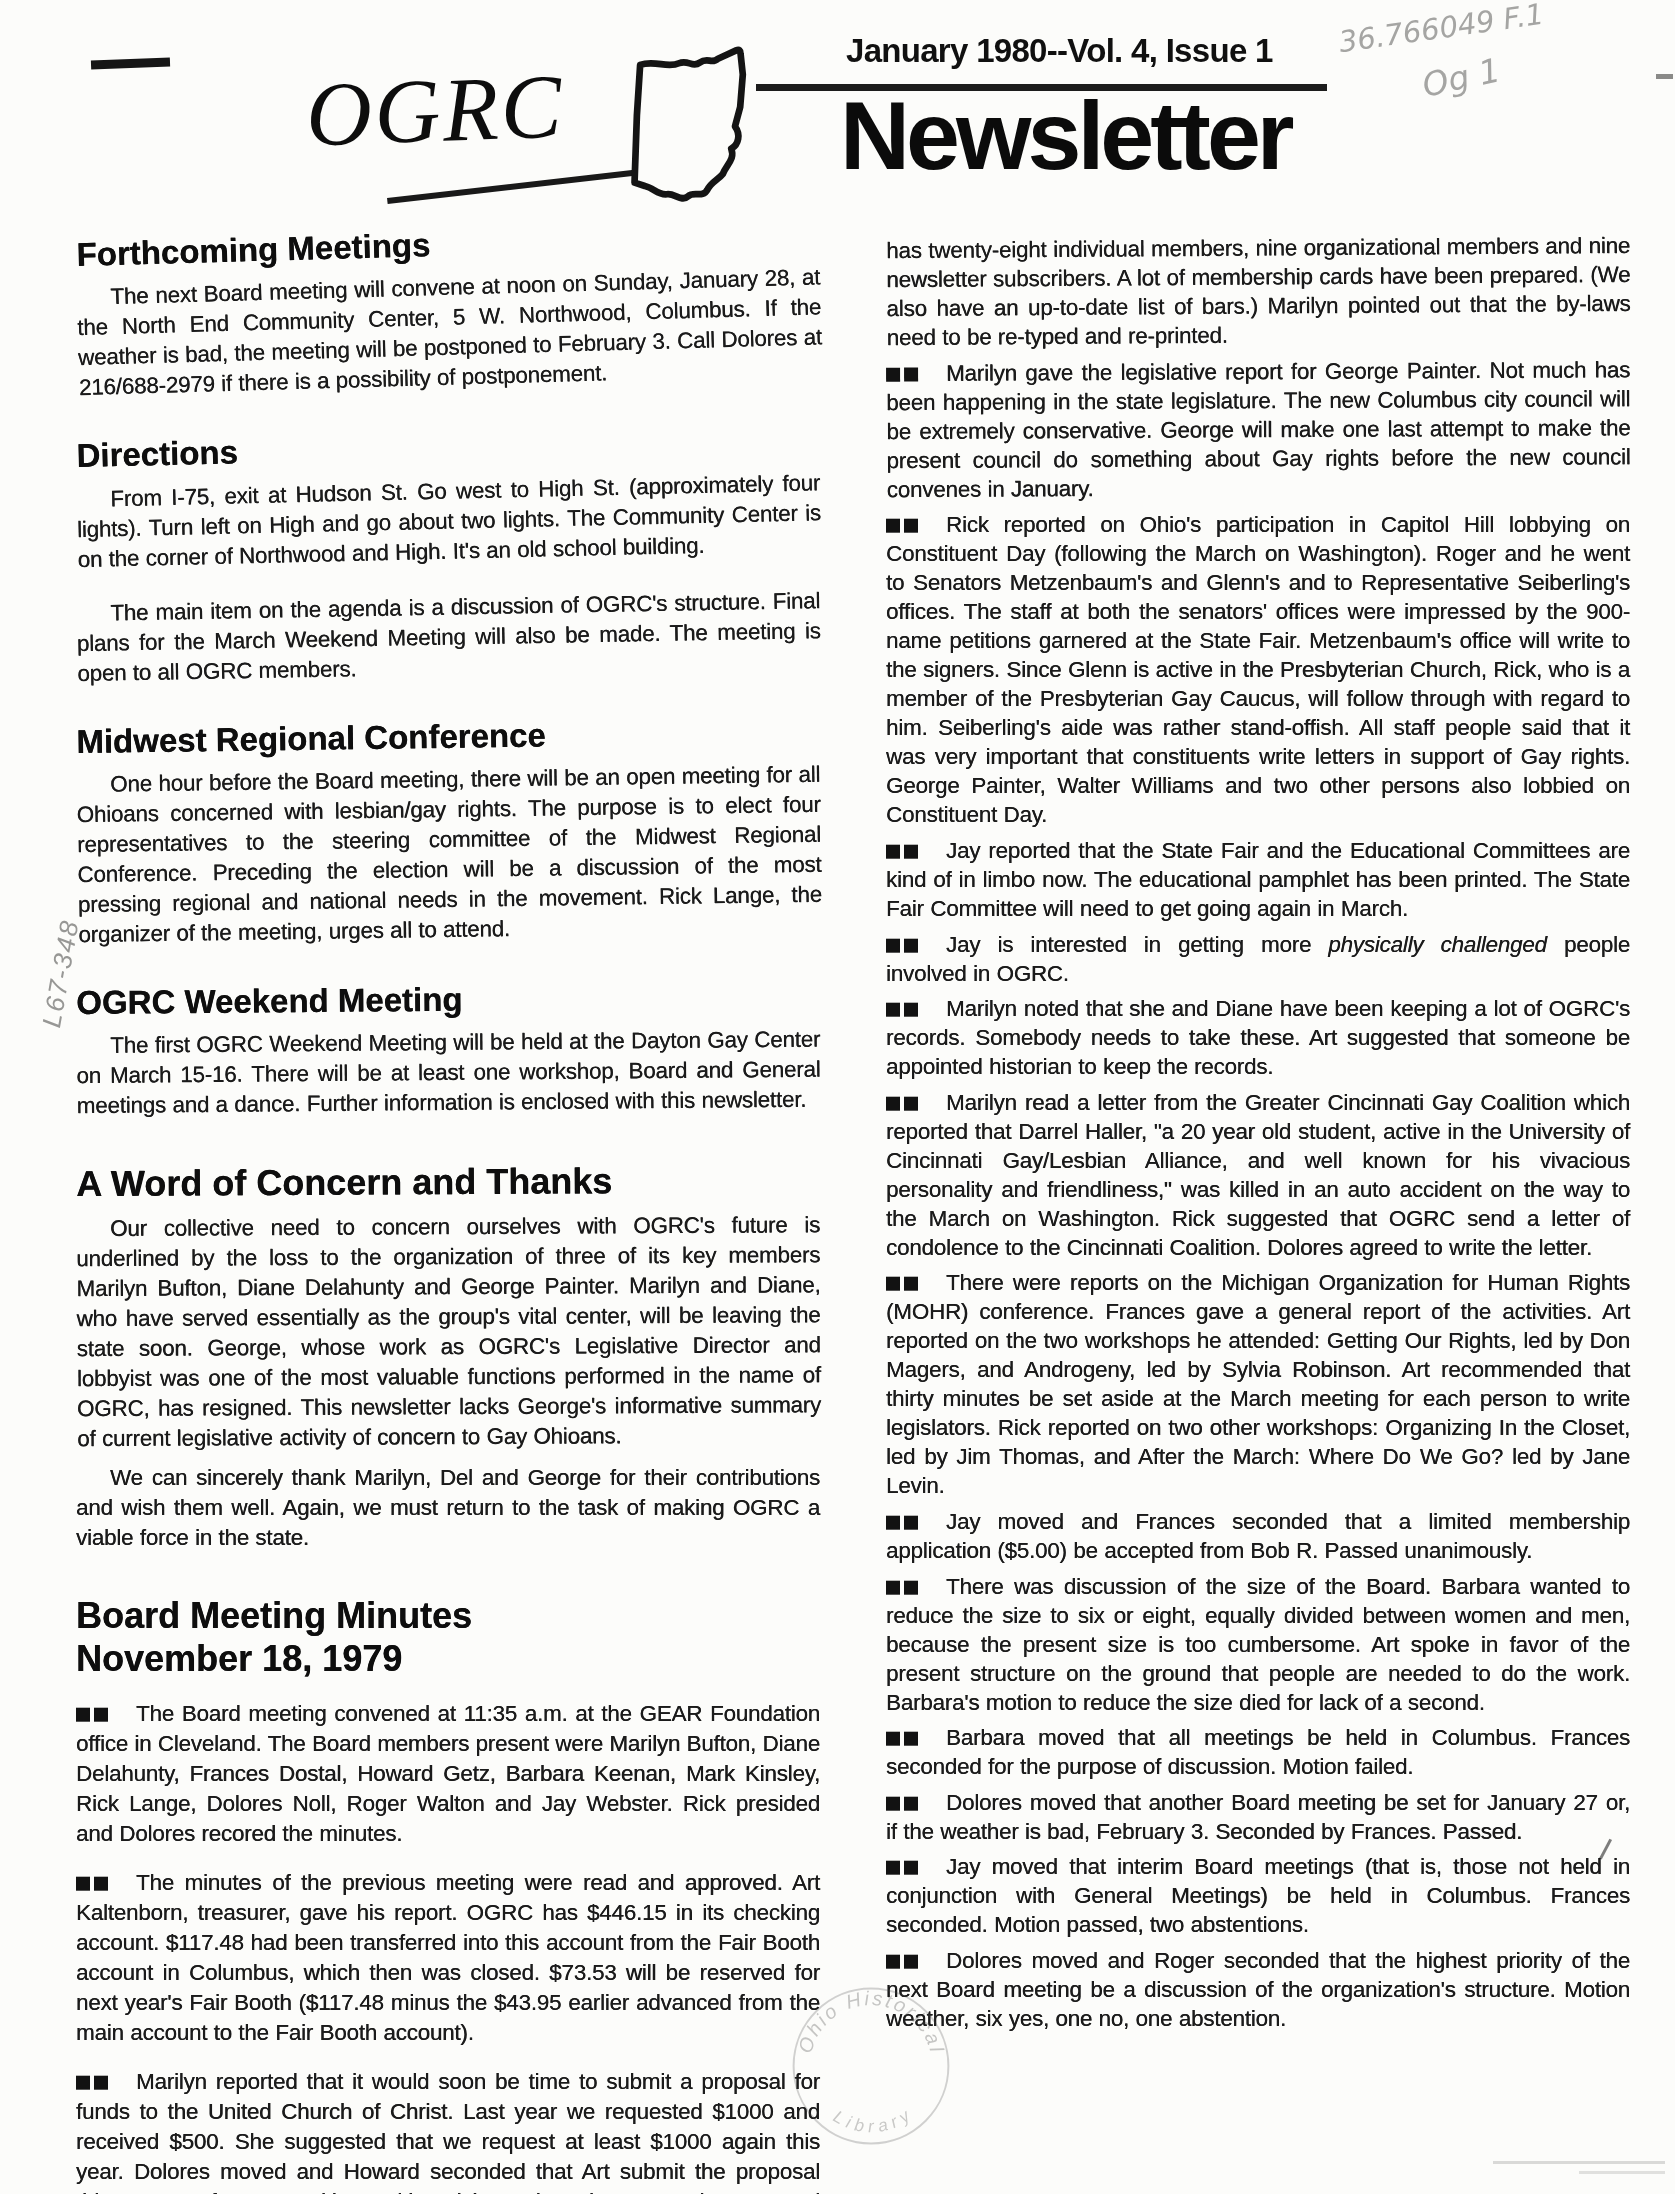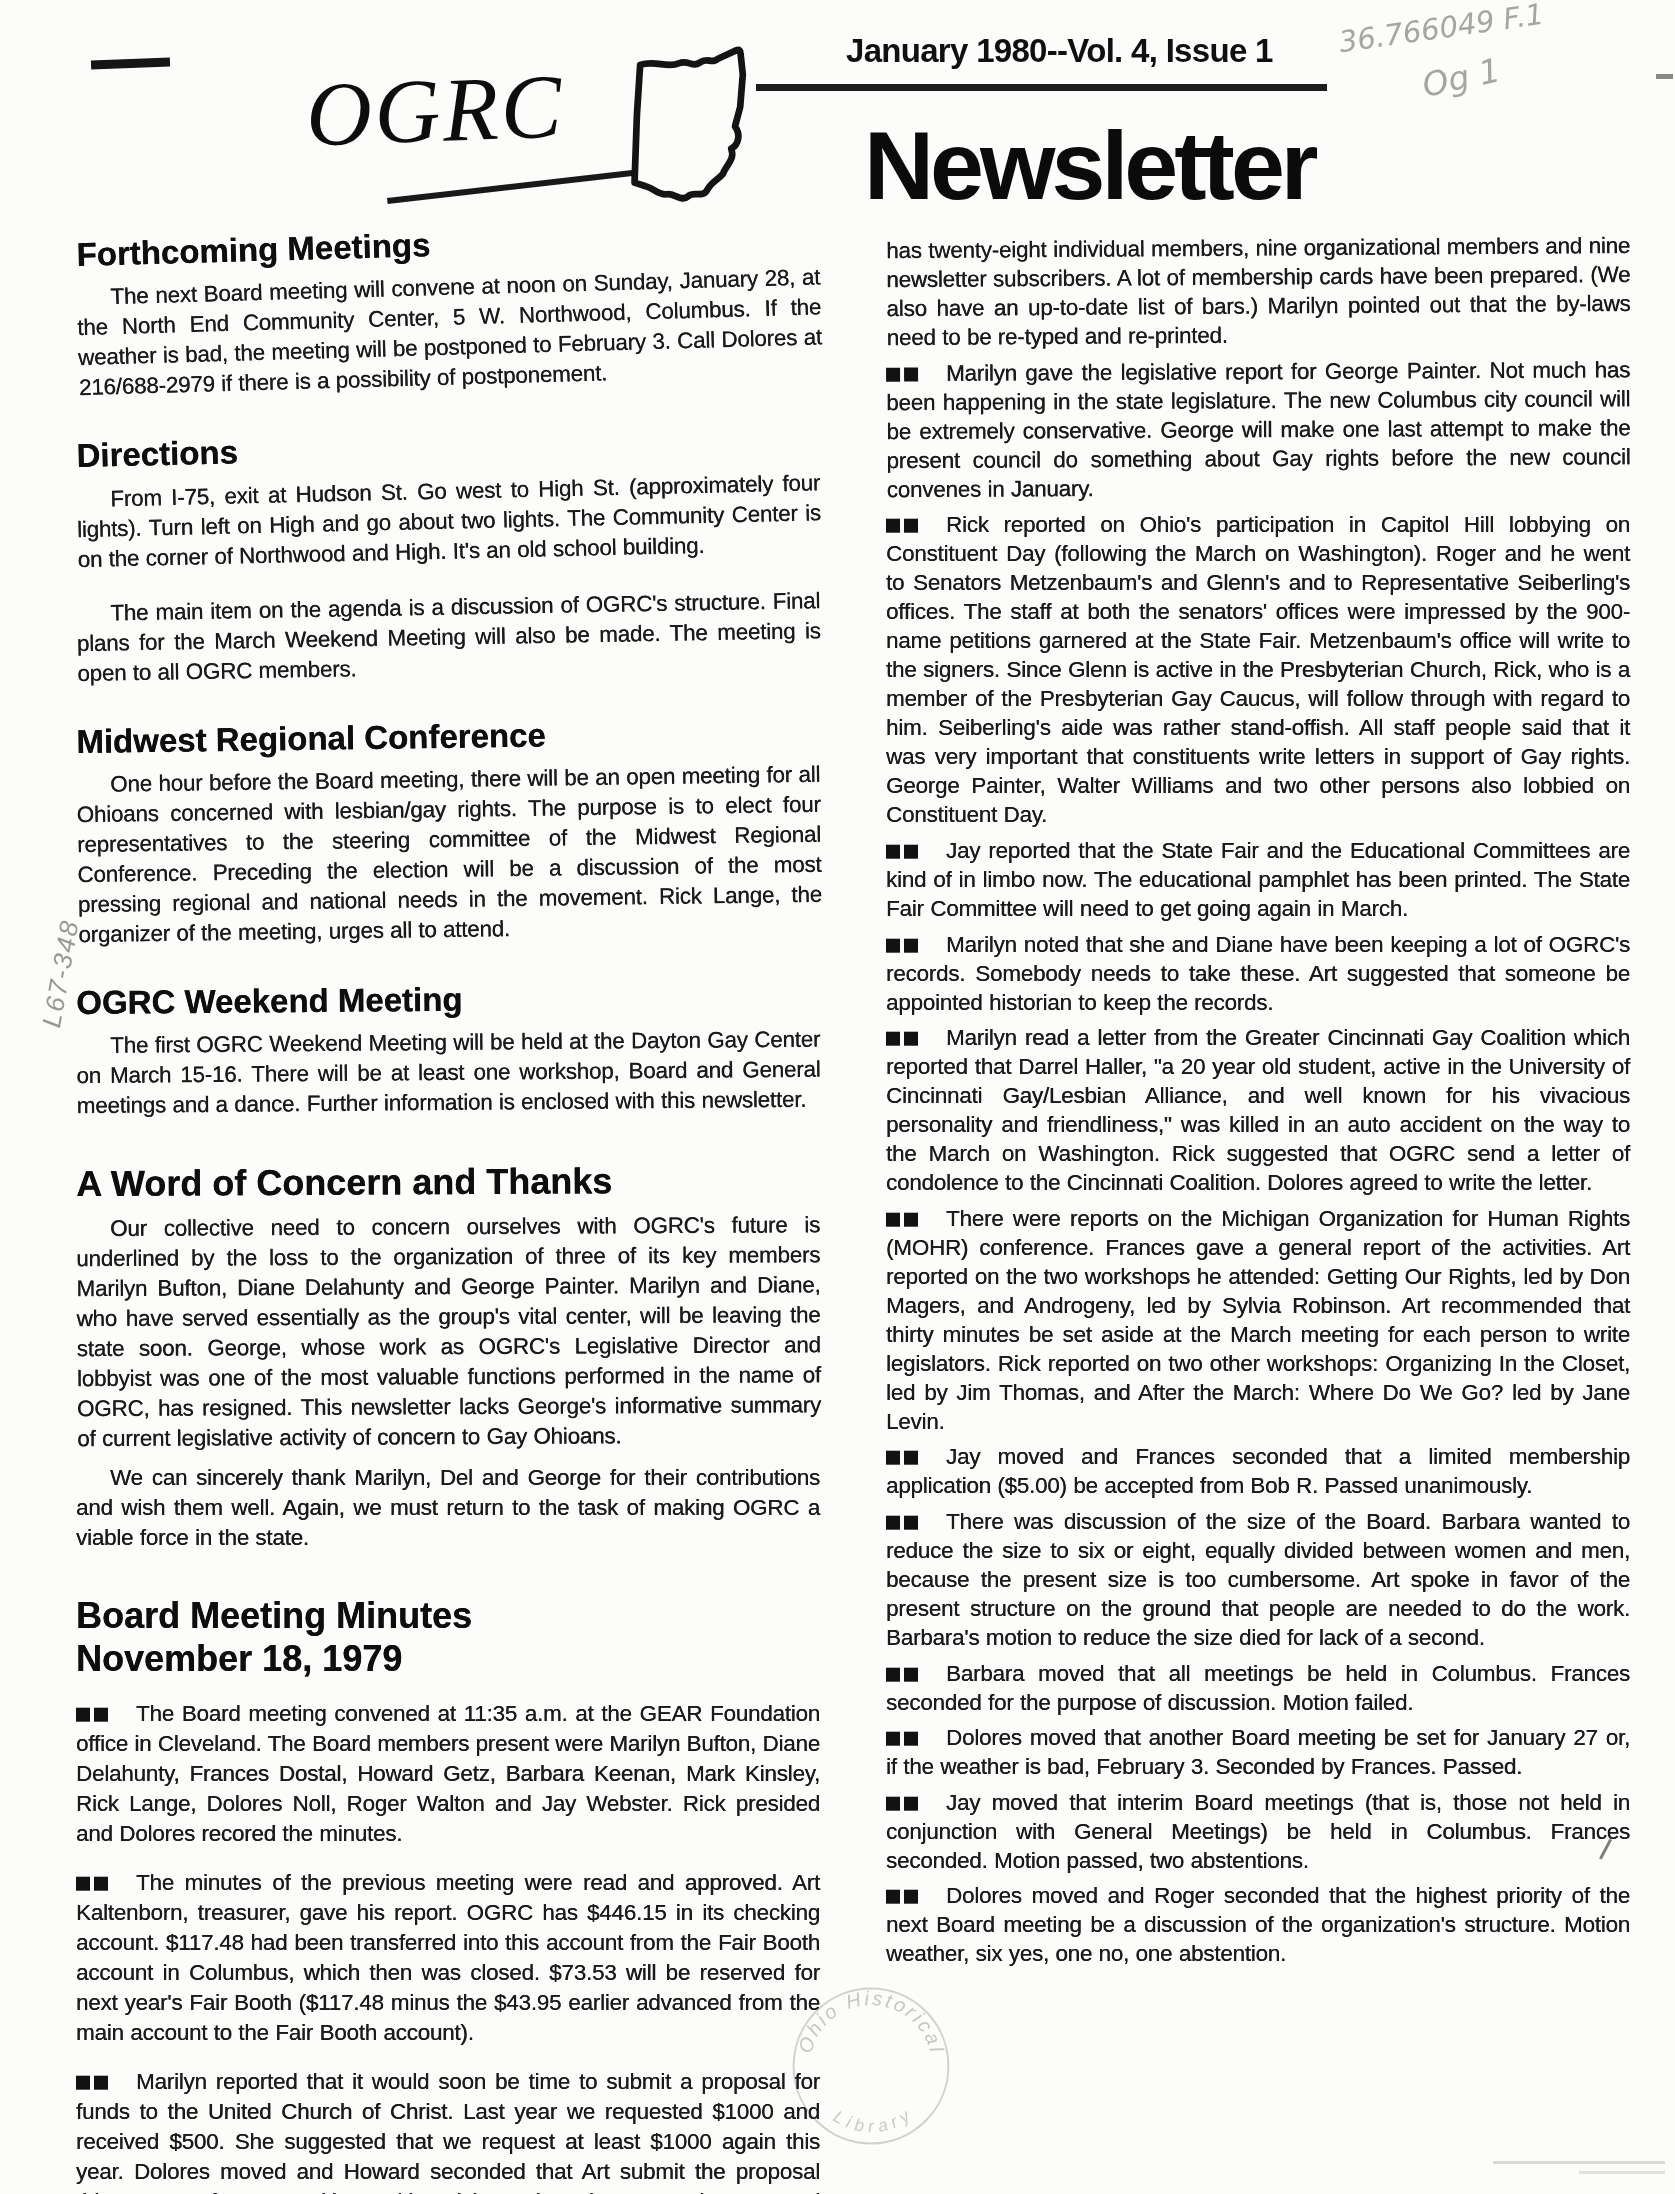--- a/index.html
+++ b/index.html
@@ -14,21 +14,21 @@
   .logo-ogrc{
     position:absolute;left:306px;top:58px;
     font-family:"Liberation Serif","DejaVu Serif",serif;
     font-style:italic;font-weight:400;font-size:91px;letter-spacing:2.6px;color:#0d0d0d;
     transform:rotate(-2deg);
   }
   .logo-underline{position:absolute;left:387px;top:198px;width:253px;height:6px;background:#191919;transform:rotate(-6.5deg);transform-origin:0 0;}
   .ohio-svg{position:absolute;left:618px;top:43px;width:153px;height:179px;transform:rotate(2deg);}
   .header-rule{position:absolute;left:756px;top:84px;width:571px;height:6.6px;background:#1c1c1c;}
   .date-line{position:absolute;left:846px;top:32px;font-size:33px;font-weight:700;letter-spacing:-0.7px;color:#101010;white-space:nowrap;}
-  .masthead{position:absolute;left:840px;top:110px;font-size:97px;font-weight:700;letter-spacing:-4px;color:#0b0b0b;white-space:nowrap;margin-left:24px;}
+  .masthead{position:absolute;left:840px;top:80px;font-size:97px;font-weight:700;letter-spacing:-4px;color:#0b0b0b;white-space:nowrap;}
   .hand{position:absolute;color:#a5a5a3;font-family:"DejaVu Sans",sans-serif;font-style:italic;white-space:nowrap;}
   .hand-1{left:1338px;top:10.5px;font-size:29px;transform:rotate(-8deg);}
   .hand-2{left:1422px;top:58px;font-size:33px;transform:rotate(-12deg);}
   .dash-topright{position:absolute;left:1656px;top:74px;width:17px;height:4.6px;background:#8a8a88;}
   .margin-note{
     position:absolute;left:-38px;top:958px;width:198px;text-align:center;
     font-size:26px;font-style:italic;color:#979795;letter-spacing:2px;
     transform:rotate(-80deg);
   }
   
@@ -148,20 +148,23 @@
       <p class="para bullet rot-03">
         <span class="bullets"><i></i><i></i></span><span>Marilyn gave the legislative report for George Painter. Not much has been happening in the state legislature. The new Columbus city council will be extremely conservative. George will make one last attempt to make the present council do something about Gay rights before the new council convenes in January.</span>
       </p>
       <p class="para bullet">
         <span class="bullets"><i></i><i></i></span><span>Rick reported on Ohio's participation in Capitol Hill lobbying on Constituent Day (following the March on Washington). Roger and he went to Senators Metzenbaum's and Glenn's and to Representative Seiberling's offices. The staff at both the senators' offices were impressed by the 900-name petitions garnered at the State Fair. Metzenbaum's office will write to the signers. Since Glenn is active in the Presbyterian Church, Rick, who is a member of the Presbyterian Gay Caucus, will follow through with regard to him. Seiberling's aide was rather stand-offish. All staff people said that it was very important that constituents write letters in support of Gay rights. George Painter, Walter Williams and two other persons also lobbied on Constituent Day.</span>
       </p>
       <p class="para bullet">
         <span class="bullets"><i></i><i></i></span><span>Jay reported that the State Fair and the Educational Committees are kind of in limbo now. The educational pamphlet has been printed. The State Fair Committee will need to get going again in March.</span>
       </p>
       <p class="para bullet">
+        <span class="bullets"><i></i><i></i></span><span>Jay is interested in getting more </span><em>physically challenged</em><span> people involved in OGRC.</span>
+      </p>
+      <p class="para bullet">
         <span class="bullets"><i></i><i></i></span><span>Marilyn noted that she and Diane have been keeping a lot of OGRC's records. Somebody needs to take these. Art suggested that someone be appointed historian to keep the records.</span>
       </p>
       <p class="para bullet">
         <span class="bullets"><i></i><i></i></span><span>Marilyn read a letter from the Greater Cincinnati Gay Coalition which reported that Darrel Haller, "a 20 year old student, active in the University of Cincinnati Gay/Lesbian Alliance, and well known for his vivacious personality and friendliness," was killed in an auto accident on the way to the March on Washington. Rick suggested that OGRC send a letter of condolence to the Cincinnati Coalition. Dolores agreed to write the letter.</span>
       </p>
       <p class="para bullet">
         <span class="bullets"><i></i><i></i></span><span>There were reports on the Michigan Organization for Human Rights (MOHR) conference. Frances gave a general report of the activities. Art reported on the two workshops he attended: Getting Our Rights, led by Don Magers, and Androgeny, led by Sylvia Robinson. Art recommended that thirty minutes be set aside at the March meeting for each person to write legislators. Rick reported on two other workshops: Organizing In the Closet, led by Jim Thomas, and After the March: Where Do We Go? led by Jane Levin.</span>
       </p>
       <p class="para bullet">
         <span class="bullets"><i></i><i></i></span><span>Jay moved and Frances seconded that a limited membership application ($5.00) be accepted from Bob R. Passed unanimously.</span>

